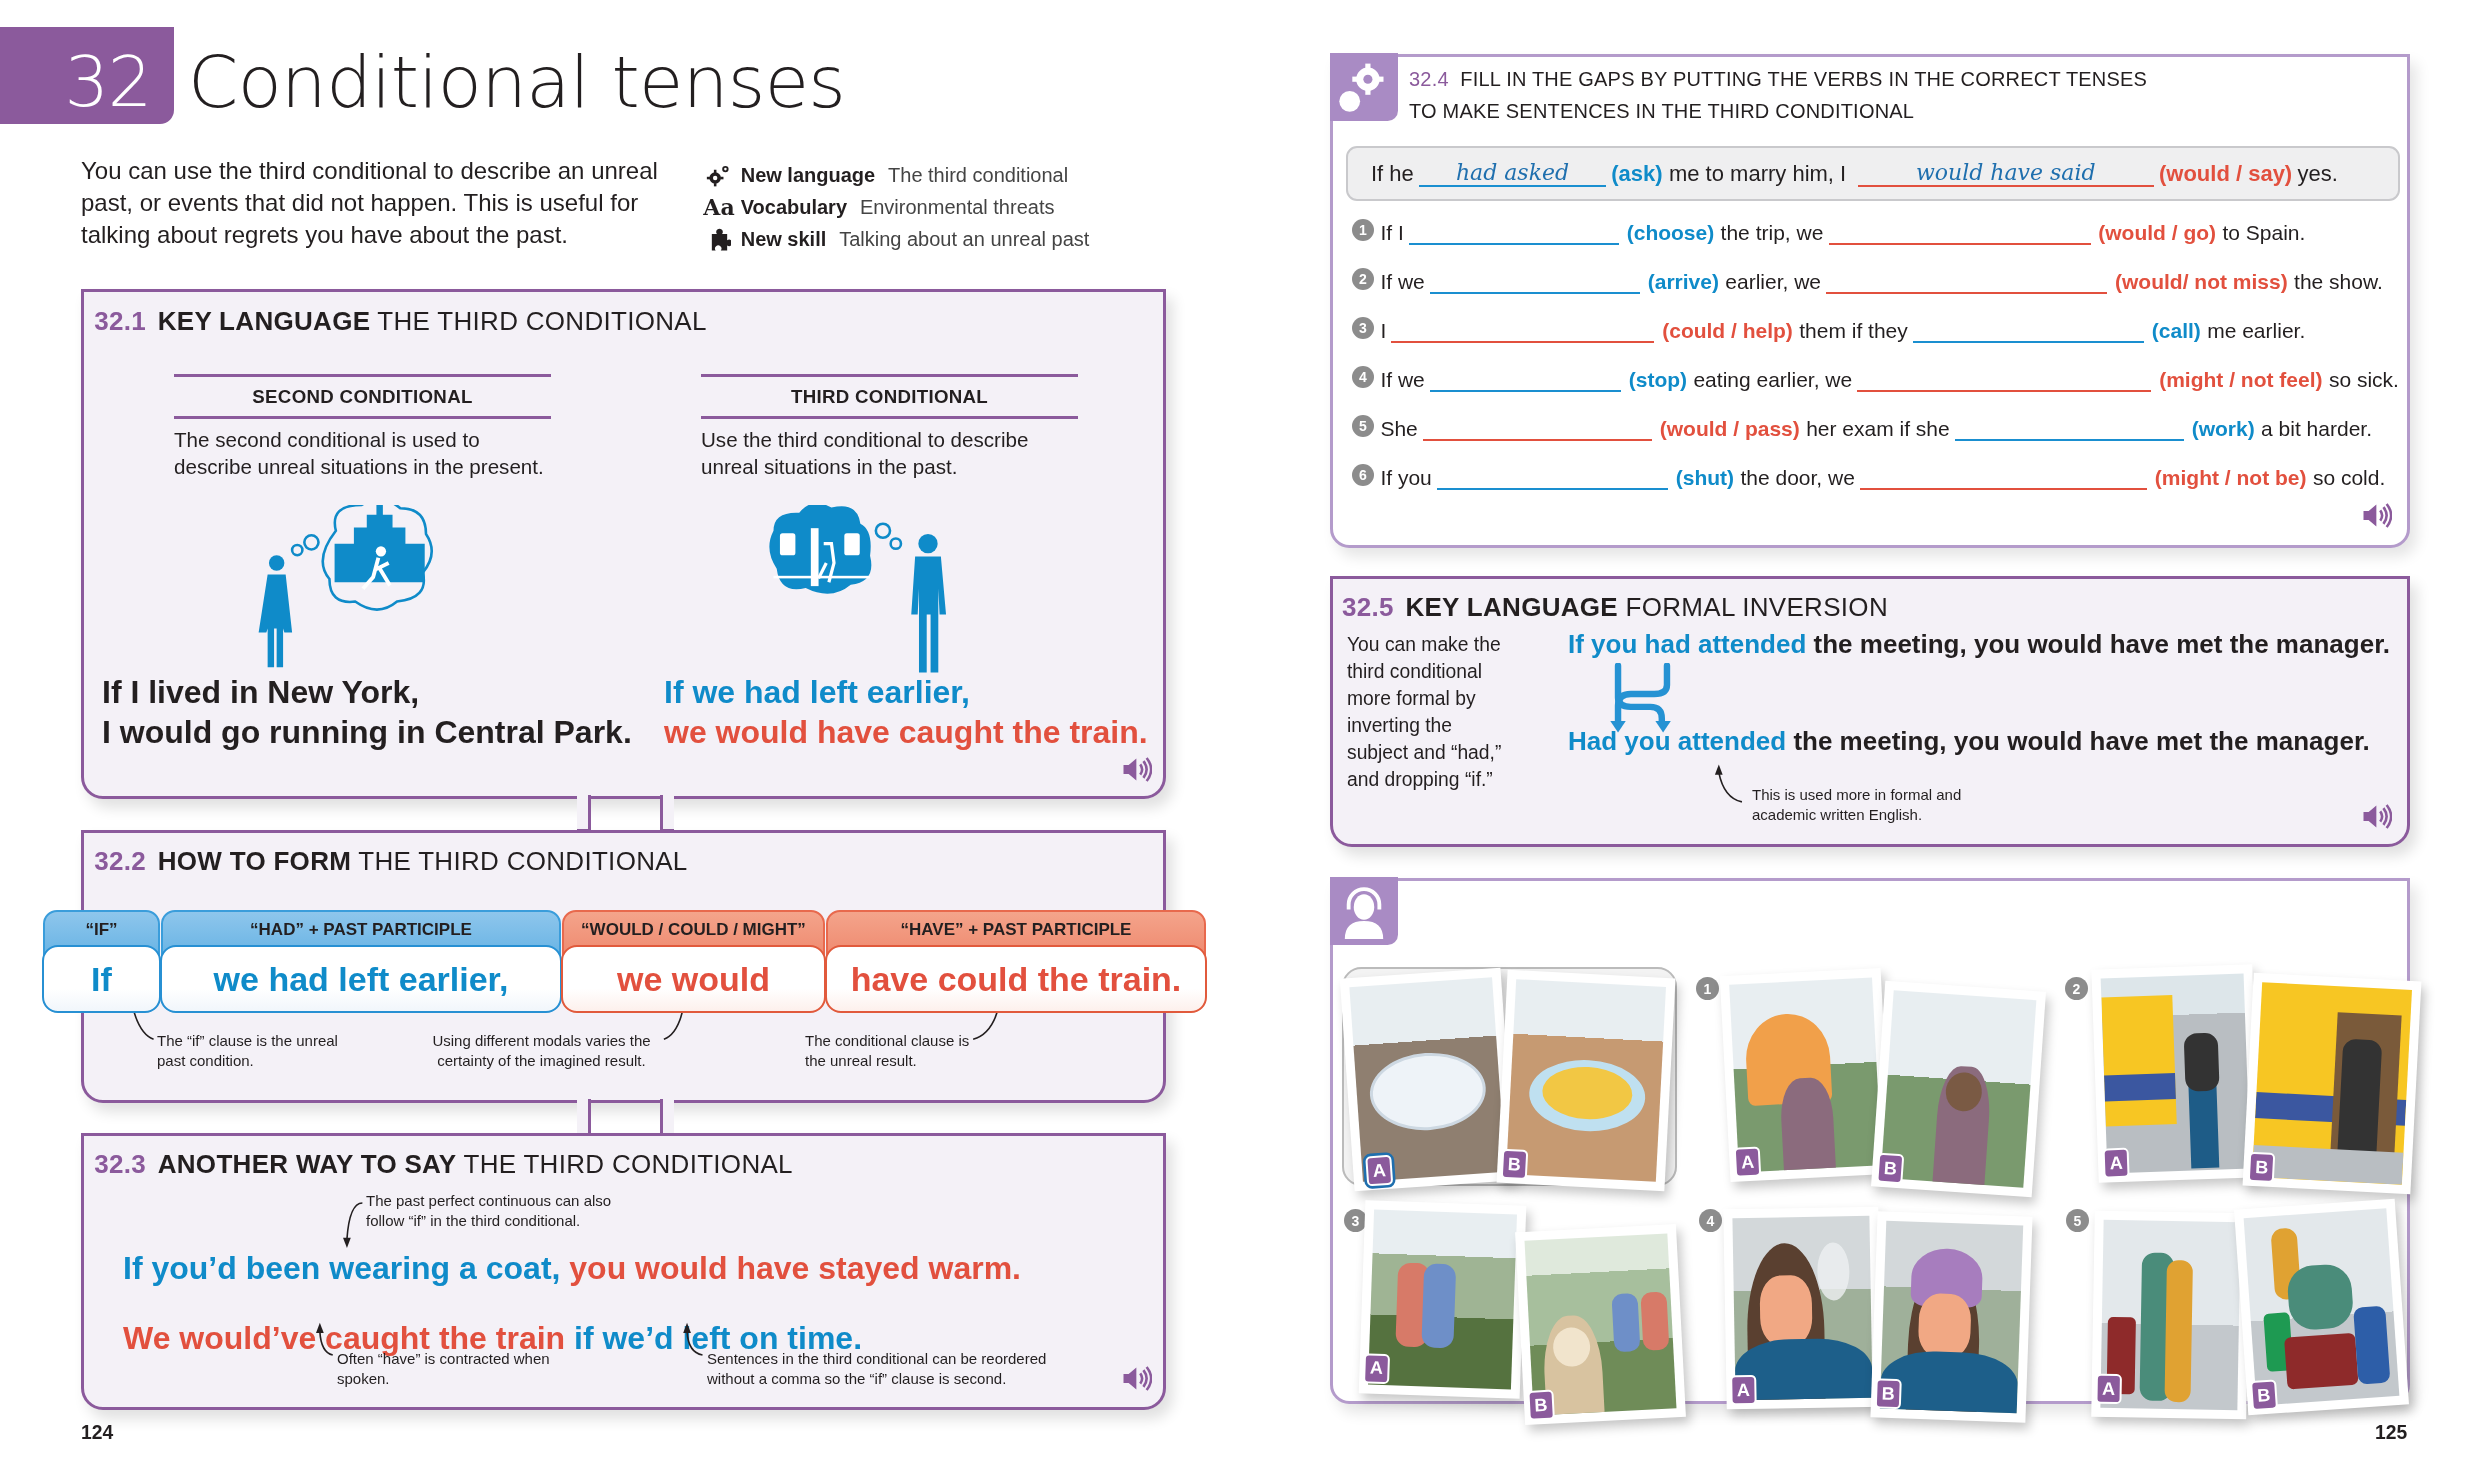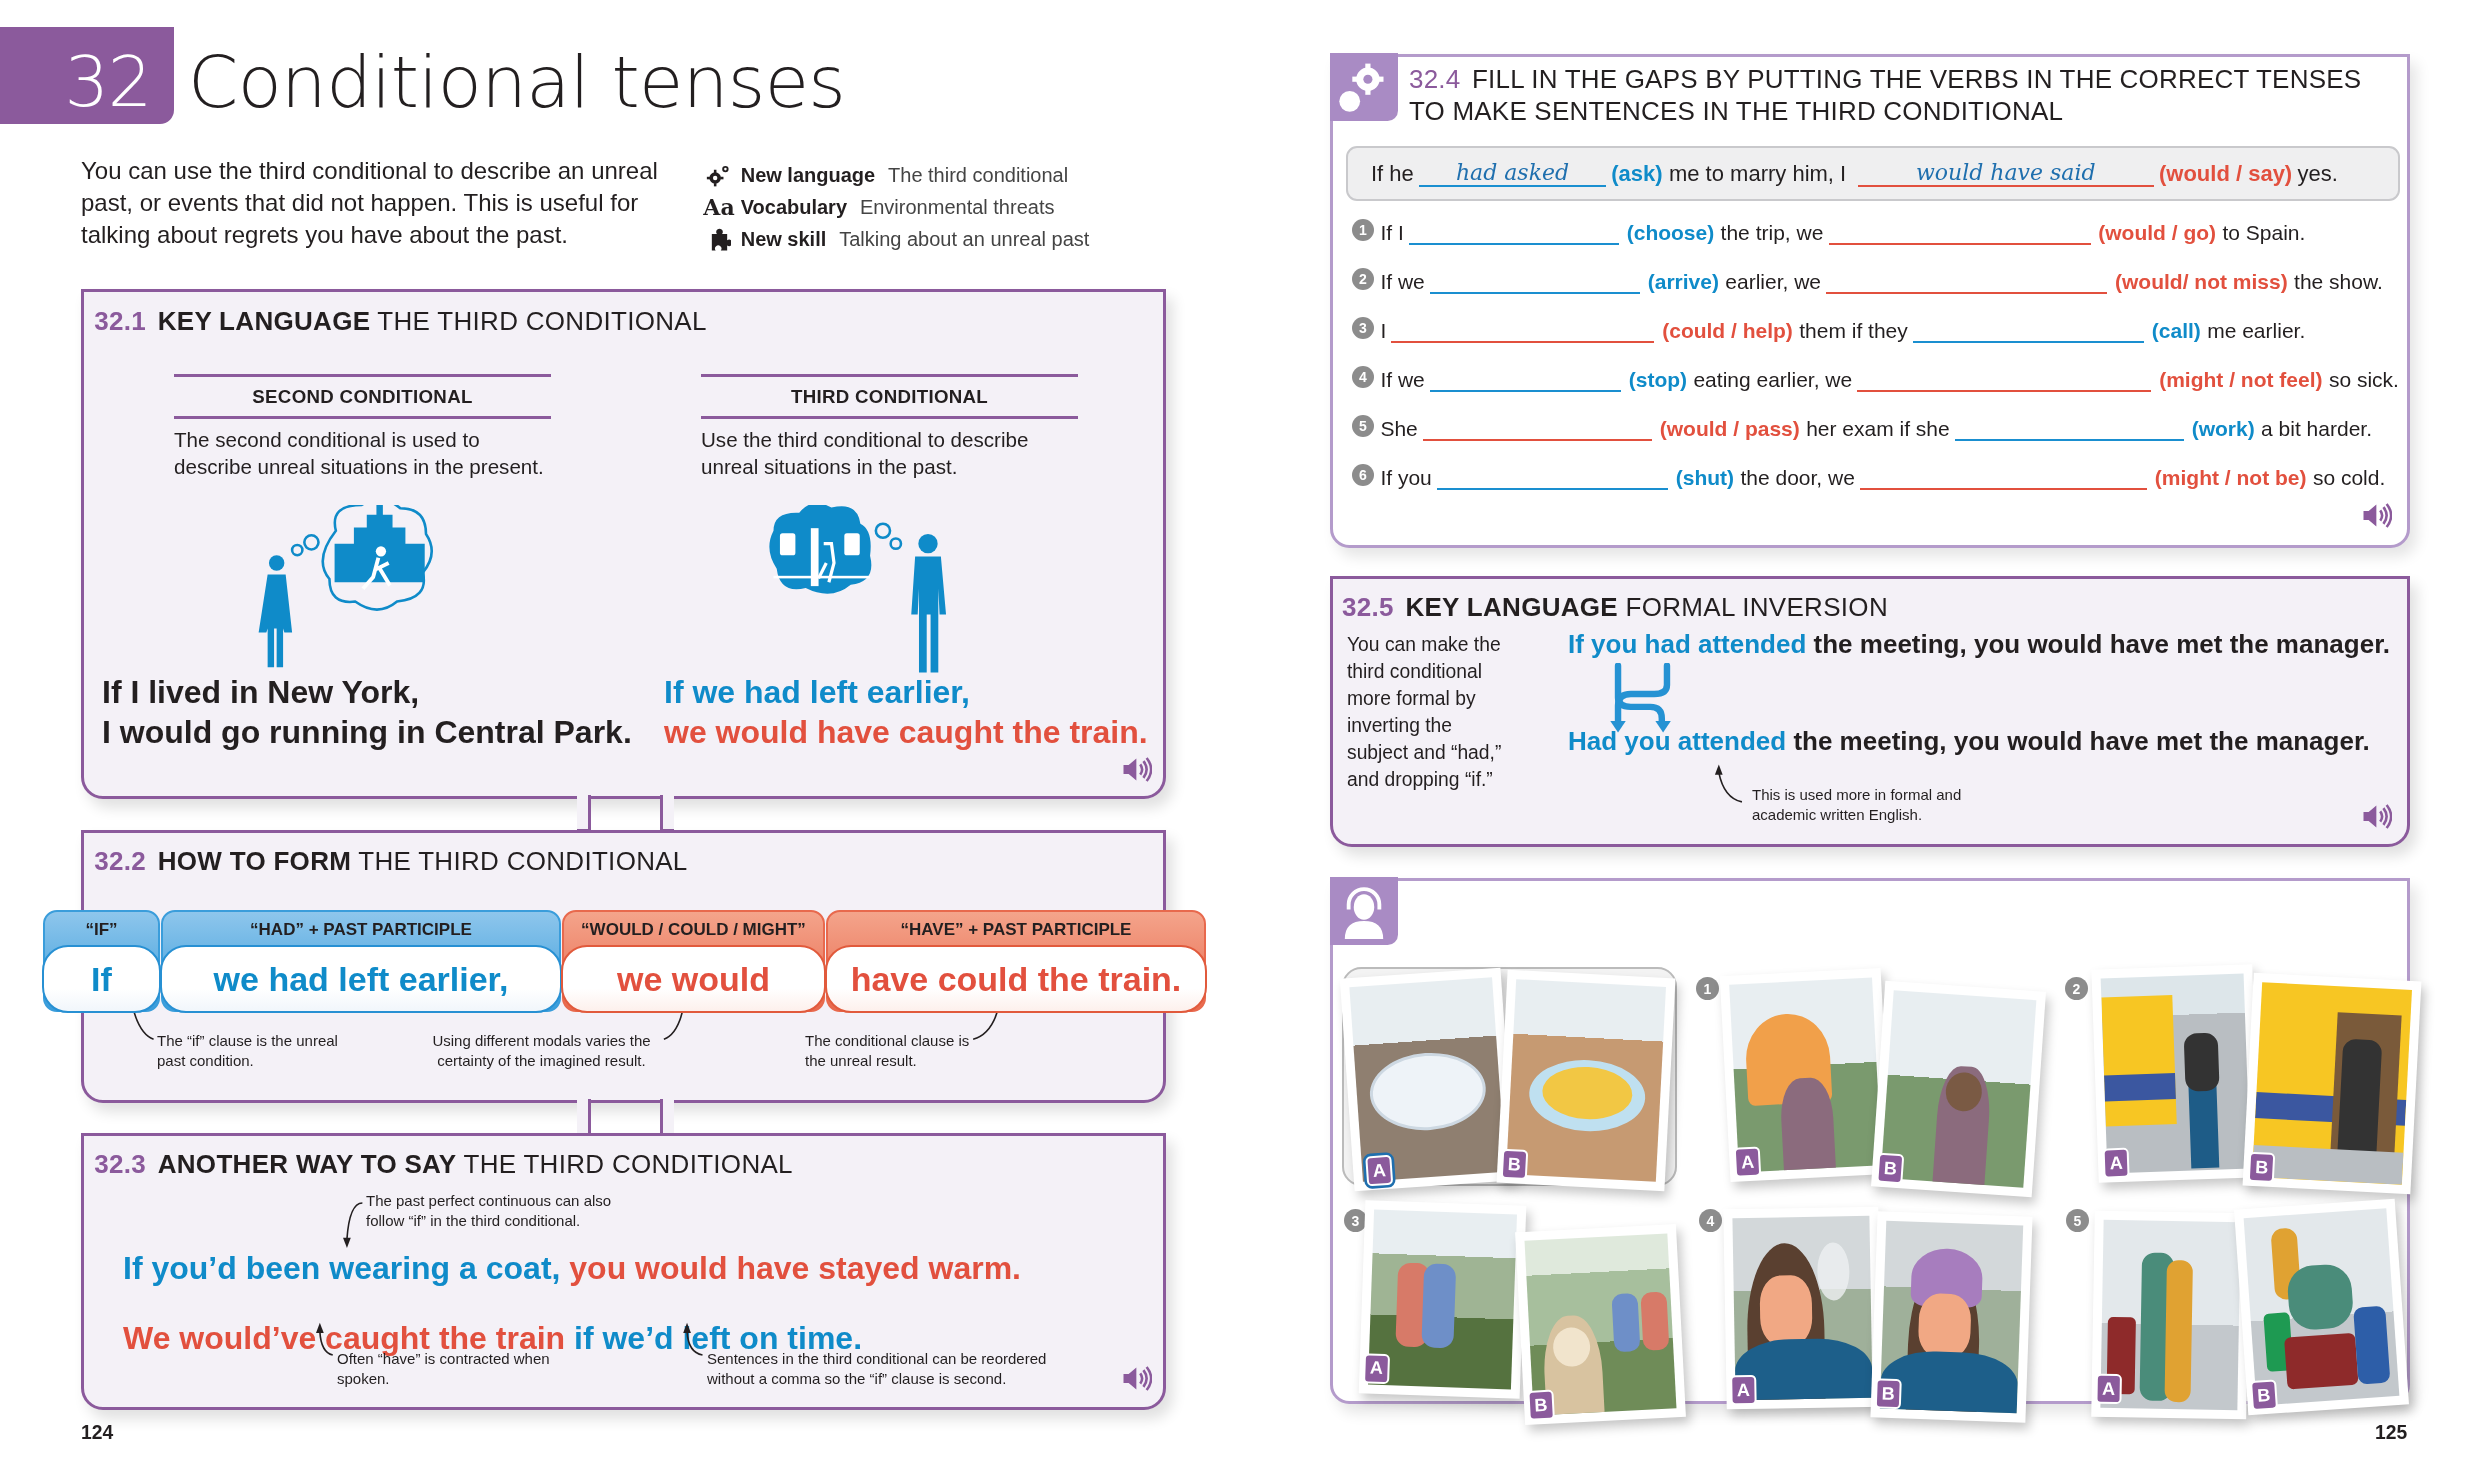--- a/index.html
+++ b/index.html
@@ -33,34 +33,34 @@
   .red  { color: #e2503e; }
 
   
   .cond-head { width: 377px; border-top: 3.2px solid #8b5a9c; border-bottom: 3.2px solid #8b5a9c; text-align: center; font-weight: 700; font-size: 18.7px; padding: 9px 0 7.7px; letter-spacing: 0.3px; }
   .cond-desc { font-size: 20.6px; line-height: 27px; }
   .big-sentence { font-size: 32px; line-height: 40px; font-weight: 700; }
 
   
   .piece { position: absolute; border-radius: 14px; }
   .piece-label { position: absolute; top: 0; left: 0; right: 0; height: 36px; text-align: center; font-size: 17px; font-weight: 700; line-height: 36px; color: #231f20; border-radius: 14px 14px 0 0; }
-  .piece-body { position: absolute; top: 36px; left: 0; right: 0; bottom: 0; background: linear-gradient(180deg,#ffffff 65%, #f1f6fb); border-radius: 26px; display: flex; align-items: center; justify-content: center; font-size: 34px; font-weight: 700; }
+  .piece-body { position: absolute; top: 36px; left: 0; right: 0; bottom: 0; background: linear-gradient(180deg,#ffffff 65%, #f1f6fb); border-radius: 16px; display: flex; align-items: center; justify-content: center; font-size: 34px; font-weight: 700; }
   .piece.bluep { background: linear-gradient(180deg,#8ec6ec,#3a9ddb); border: 2.6px solid #3a9ddb; }
   .piece.bluep .piece-body { border: 2.6px solid #2790d3; margin: -2.6px; }
   .piece.redp { background: linear-gradient(180deg,#f4a48b,#e8694d); border: 2.6px solid #e8694d; }
   .piece.redp .piece-body { background: linear-gradient(180deg,#ffffff 65%, #fdf0ec); border: 2.6px solid #e15a3c; margin: -2.6px; }
   .note { font-size: 15px; line-height: 20px; color: #231f20; }
 
   
   .s323 { font-size: 32px; line-height: 45px; font-weight: 700; }
 
   
   .icon-tab { width: 68px; height: 68px; background: #a98bc4; border-radius: 0 0 10.3px 0; display: flex; align-items: center; justify-content: center; }
   .ex-panel { background: #fff; border: 3.2px solid #b49bcb; border-top-width: 3.9px; border-radius: 0 0 19.3px 19.3px; box-shadow: 6.4px 9px 14px rgba(0,0,0,0.10); }
-  .ex-title { font-size: 26px; line-height: 32px; letter-spacing: 0.2px; }
+  .ex-title { font-size: 20px; line-height: 32px; letter-spacing: 0.2px; }
 
   .example-box { background: #efeff0; border: 2.6px solid #c9c9cc; border-radius: 11px; font-size: 22px; display: flex; align-items: center; }
   .gap { display: inline-block; border-bottom: 2.6px solid; height: 26px; vertical-align: bottom; margin: 0 5.2px; position: relative; }
   .gap.b { border-color: #1a8fd0; }
   .gap.r { border-color: #e2503e; }
   .hand { font-family: "DejaVu Serif", serif; font-style: italic; color: #1f6fae; font-size: 22px; position: absolute; left: 0; right: 0; bottom: 0px; text-align: center; }
 
   .ex-row { position: absolute; left: 1352px; font-size: 21px; height: 32px; display: flex; align-items: flex-end; white-space: nowrap; }
   .num-circle { width: 22px; height: 22px; border-radius: 50%; background: #8c8c8c; color: #fff; font-size: 14px; font-weight: 700; display: inline-flex; align-items: center; justify-content: center; margin-right: 6.4px; margin-bottom: 3.9px; }
   .hint { font-weight: 700; margin: 0 6.4px 0 2.6px; }

